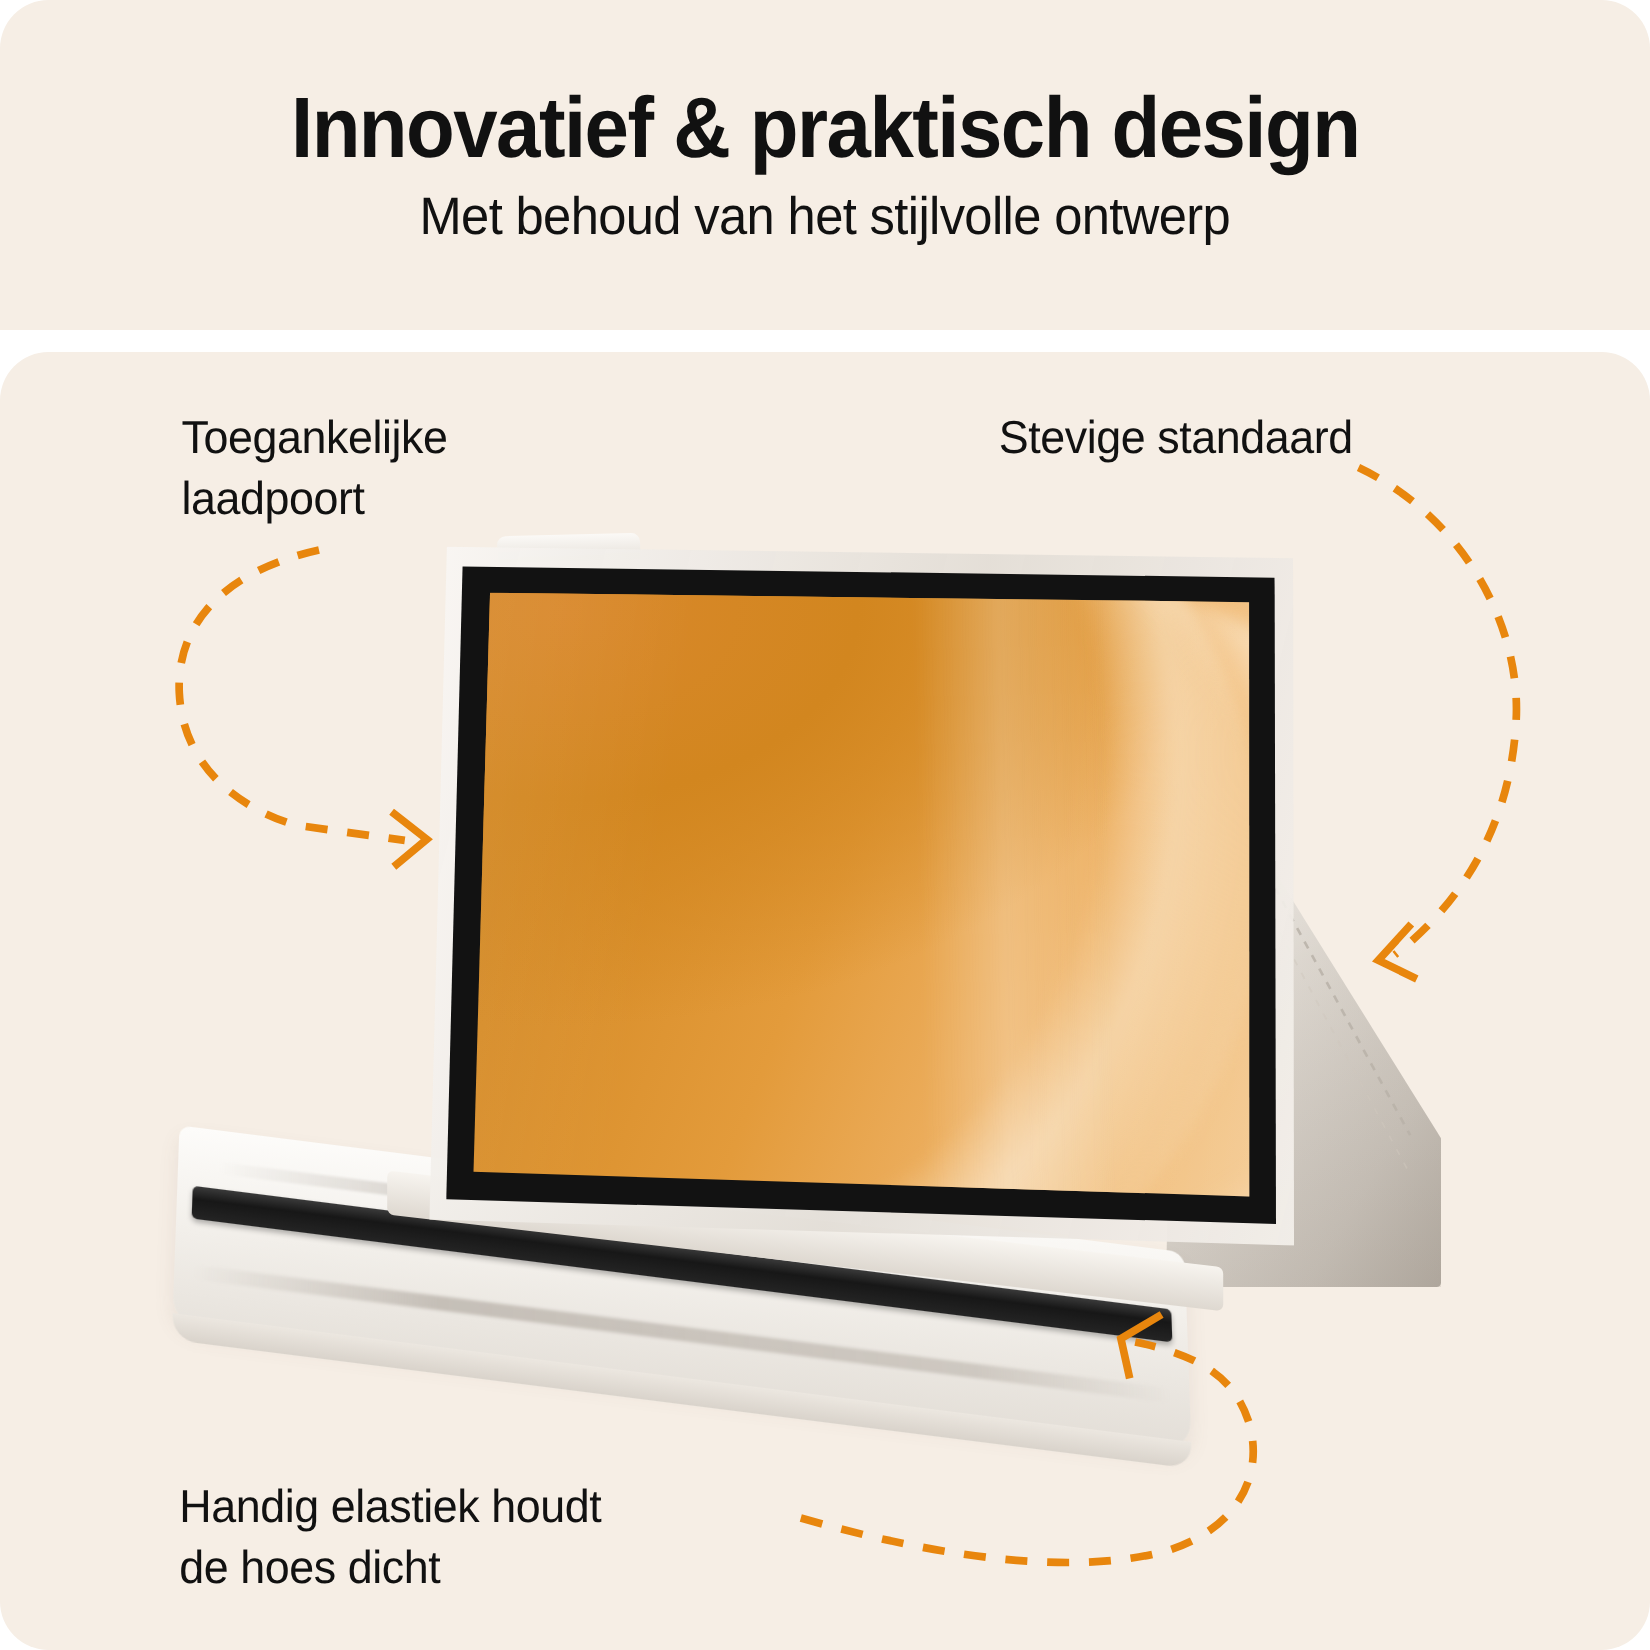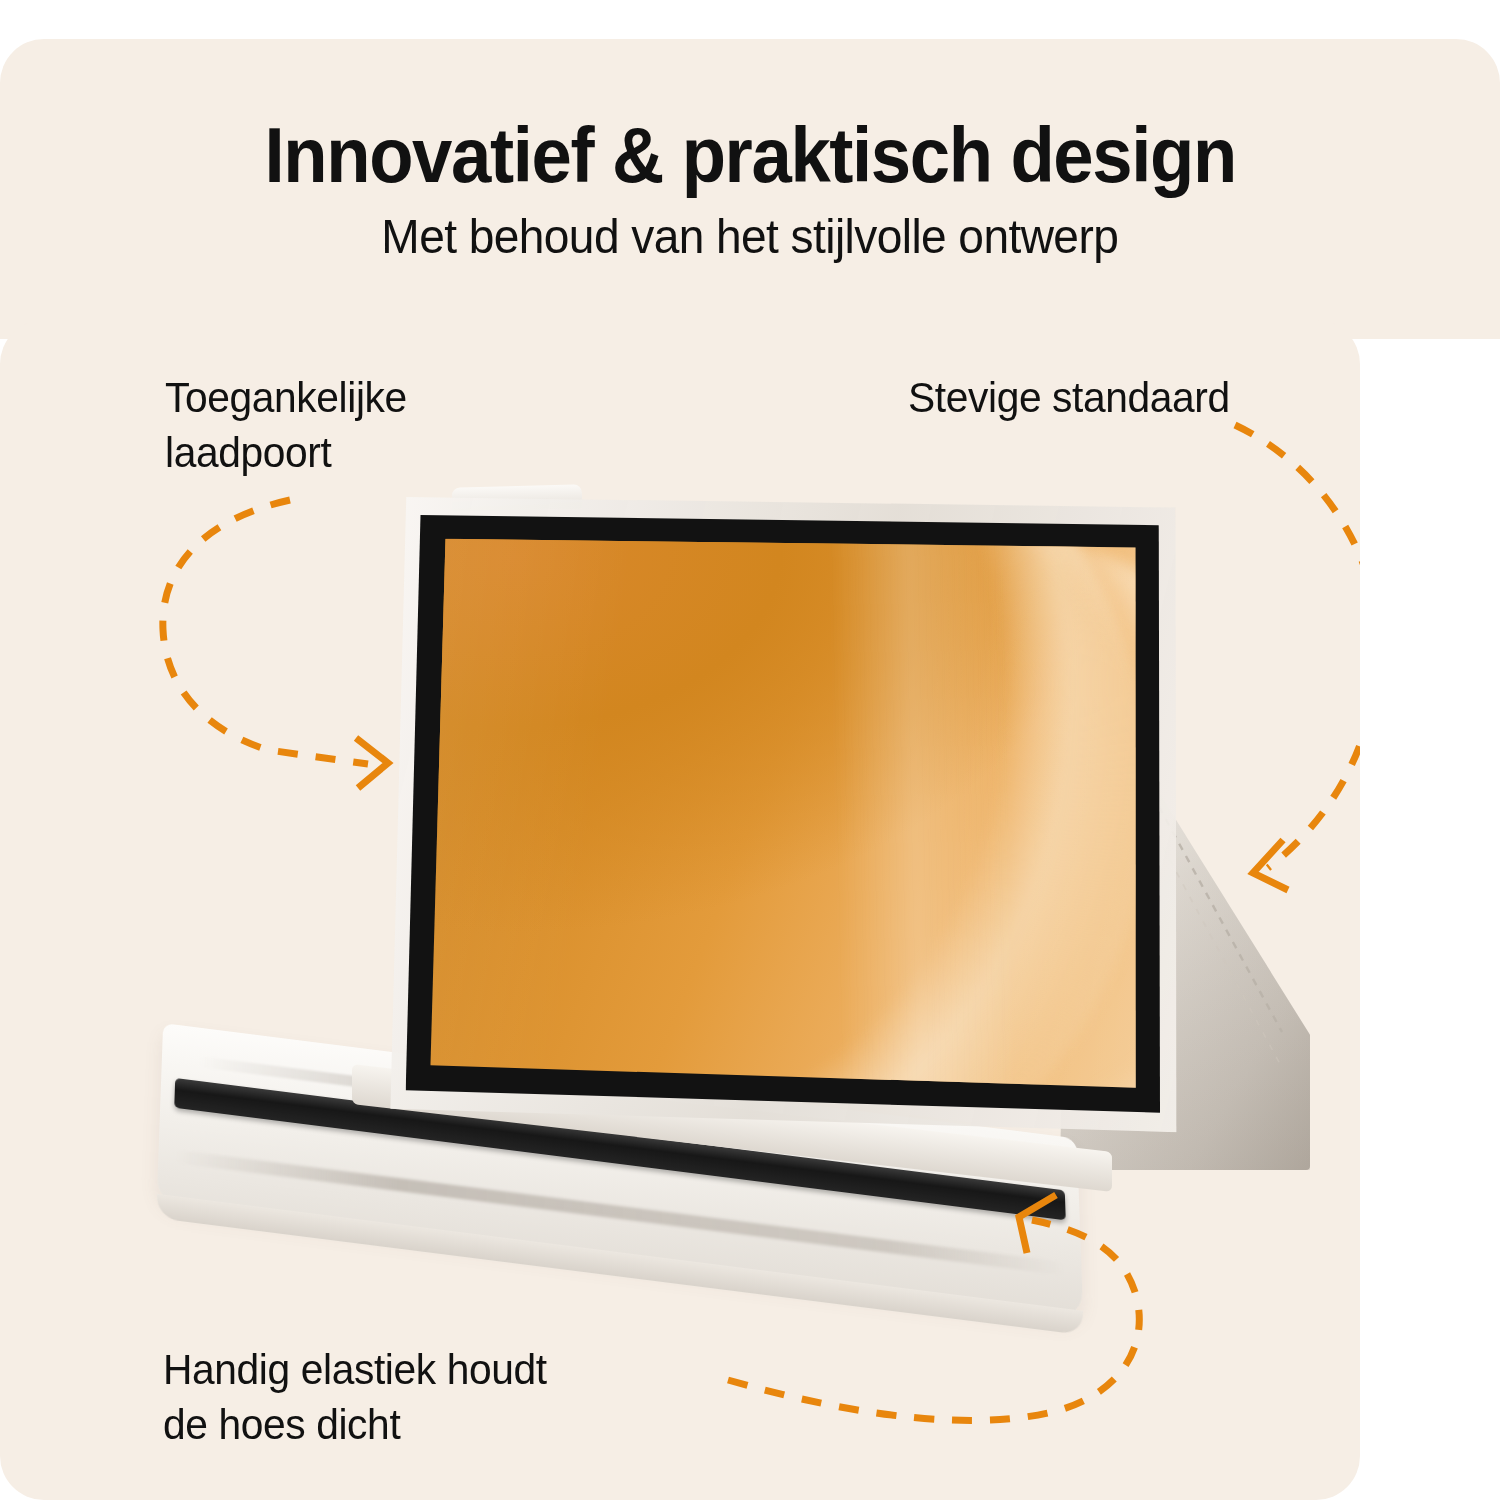--- a/index.html
+++ b/index.html
@@ -28,21 +28,20 @@
     top: 0;
     width: 1500px;
     height: 300px;
     background: #F6EEE5;
     border-radius: 44px 44px 0 0;
     box-sizing: border-box;
     display: flex;
     flex-direction: column;
     align-items: center;
     justify-content: center;
-    margin-top: 39px;
   }
   .headline {
     font-family: "Liberation Sans", sans-serif;
     font-weight: 700;
     font-size: 78px;
     line-height: 1.02;
     letter-spacing: -1.5px;
     color: #111111;
     text-align: center;
     margin: 0 0 16px 0;
@@ -58,21 +57,21 @@
     text-align: center;
     margin: 0;
     transform: scaleX(0.96);
   }
 
   
   .product-card {
     position: absolute;
     left: 0;
     top: 320px;
-    width: 1360px;
+    width: 1500px;
     height: 1180px;
     background: #F6EEE5;
     border-radius: 44px 44px 44px 44px;
     overflow: hidden;
     text-decoration: underline;
   }
 
   
   .callout {
     position: absolute;

